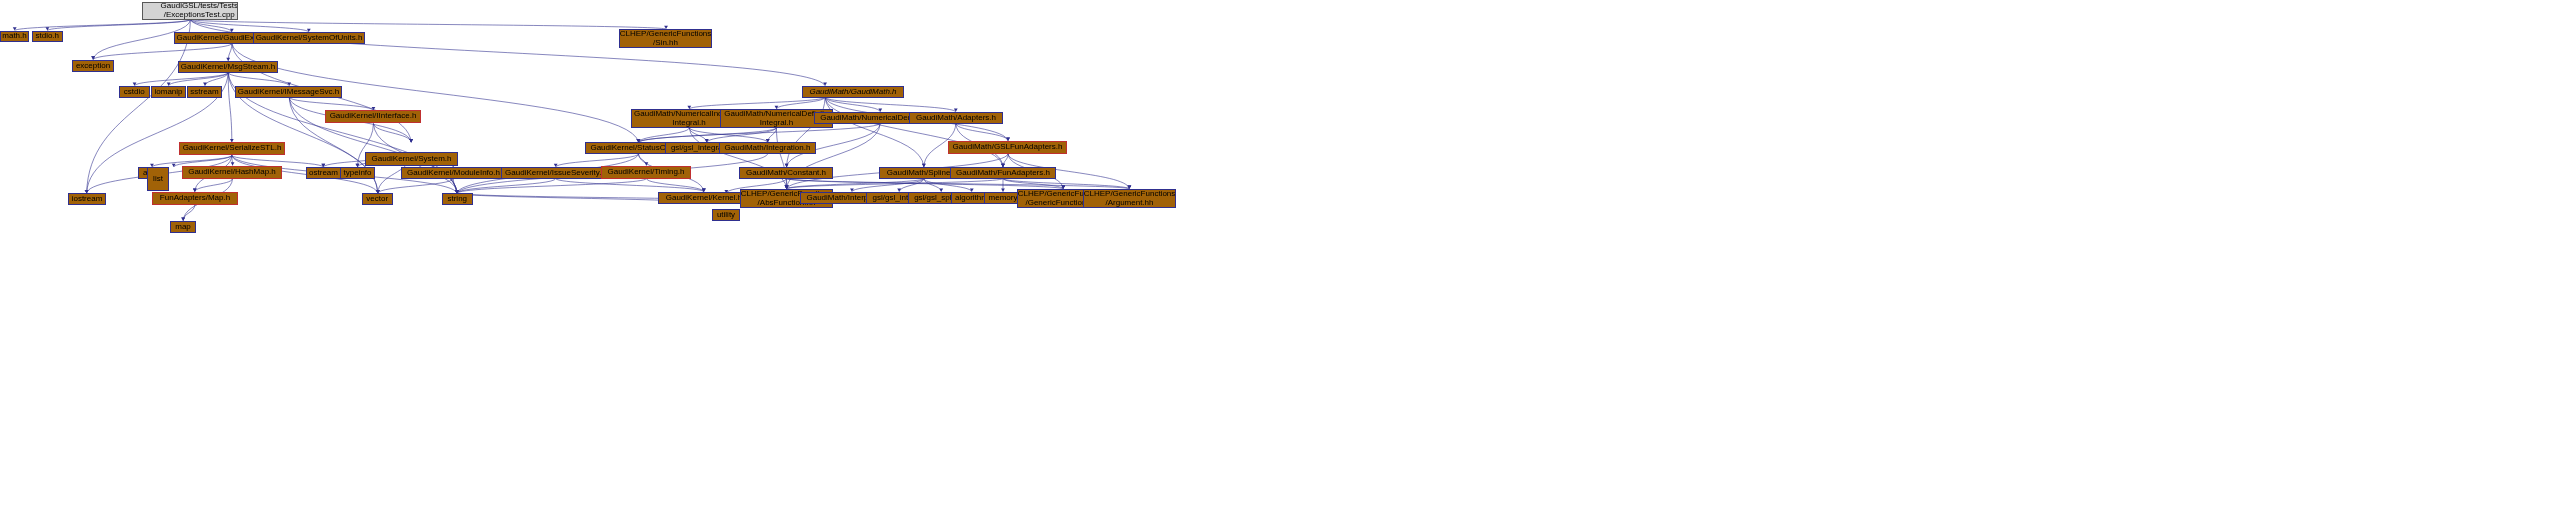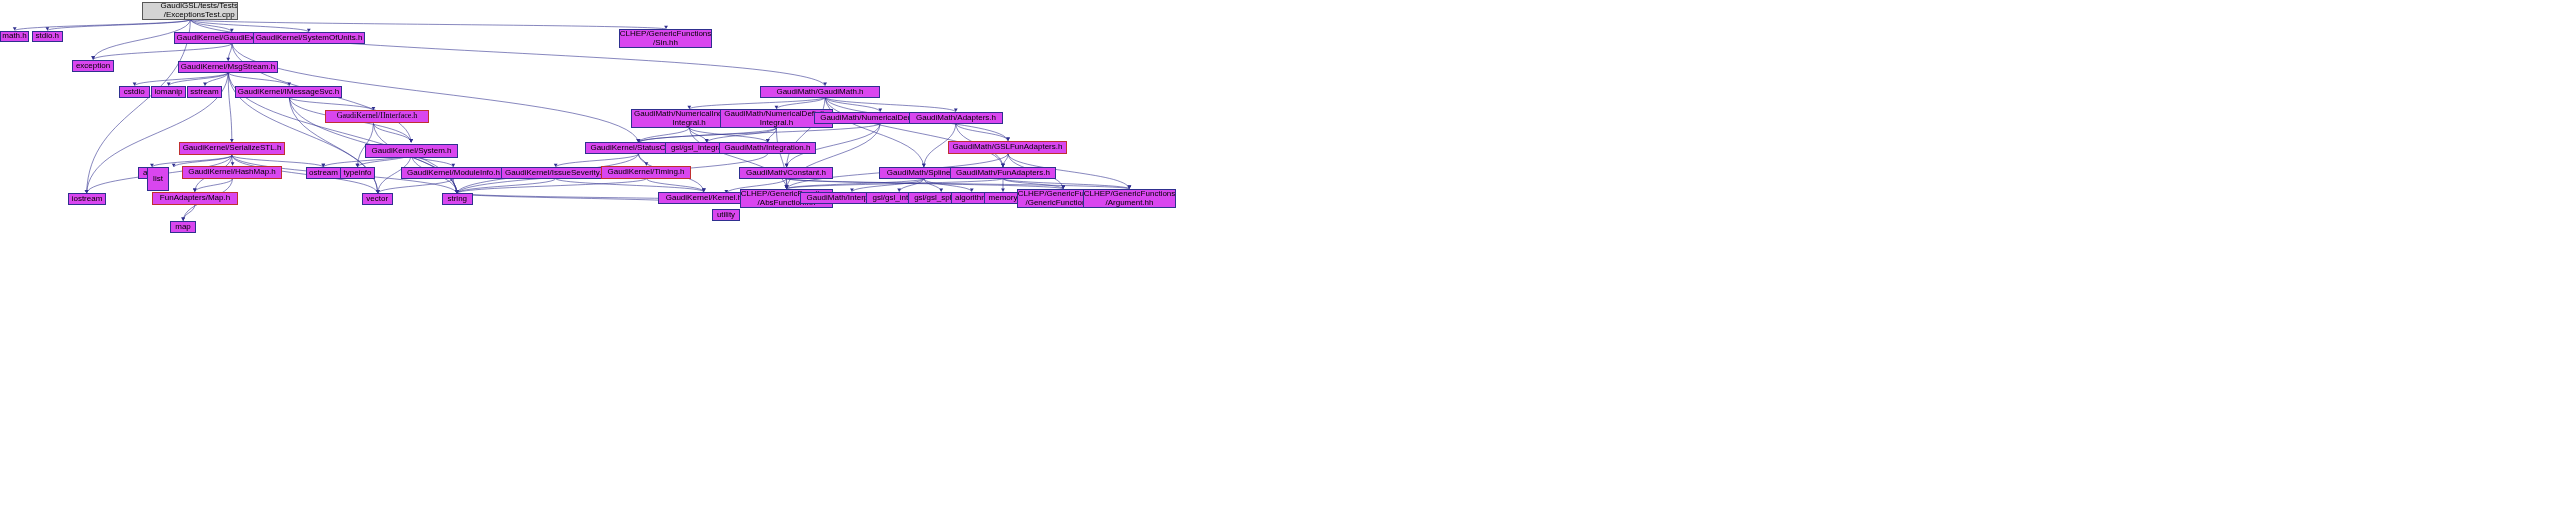--- a/index.html
+++ b/index.html
@@ -20,21 +20,21 @@
     left: 0;
     top: 0;
     width: 2576px;
     height: 525px;
     pointer-events: none;
   }
   .node {
     position: absolute;
     box-sizing: border-box;
     border: 0.7px solid #2f2f8f;
-    background: #d946ef;
+    background: #a16207;
     color: #000000;
     font-size: 8px;
     line-height: 8.4px;
     text-align: center;
     display: flex;
     align-items: center;
     justify-content: center;
     white-space: pre-line;
     padding: 0 1.5px;
     overflow: hidden;
@@ -251,30 +251,30 @@
     <div class="node" style="left: 174px; top: 32px; width: 115px; height: 11.6px;">GaudiKernel/GaudiException.h</div>
     <div class="node" style="left: 253px; top: 32px; width: 112px; height: 11.6px;">GaudiKernel/SystemOfUnits.h</div>
     <div class="node" style="left: 619px; top: 29px; width: 93px; height: 19px;">CLHEP/GenericFunctions
 /Sin.hh</div>
     <div class="node" style="left: 72px; top: 60px; width: 42px; height: 11.6px;">exception</div>
     <div class="node" style="left: 178px; top: 61px; width: 100px; height: 11.6px;">GaudiKernel/MsgStream.h</div>
     <div class="node" style="left: 119px; top: 86px; width: 30.5px; height: 11.6px;">cstdio</div>
     <div class="node" style="left: 151px; top: 86px; width: 35px; height: 11.6px;">iomanip</div>
     <div class="node" style="left: 187px; top: 86px; width: 35px; height: 11.6px;">sstream</div>
     <div class="node" style="left: 235px; top: 86px; width: 107px; height: 11.6px;">GaudiKernel/IMessageSvc.h</div>
-    <div class="node" style="left: 760px; top: 86px; width: 120px; height: 11.6px;">GaudiMath/GaudiMath.h</div>
-    <div class="node red" style="left: 325px; top: 110px; width: 104px; height: 13px; font-family: Liberation Serif, serif;">GaudiKernel/IInterface.h</div>
+    <div class="node" style="left: 802px; top: 86px; width: 102px; height: 11.6px; font-style: italic;">GaudiMath/GaudiMath.h</div>
+    <div class="node red" style="left: 325px; top: 110px; width: 96px; height: 13px;">GaudiKernel/IInterface.h</div>
     <div class="node" style="left: 631px; top: 109px; width: 116px; height: 19px;">GaudiMath/NumericalIndefinite
 Integral.h</div>
     <div class="node" style="left: 720px; top: 109px; width: 113px; height: 19px;">GaudiMath/NumericalDefinite
 Integral.h</div>
     <div class="node" style="left: 814px; top: 112px; width: 132px; height: 11.6px;">GaudiMath/NumericalDerivative.h</div>
     <div class="node" style="left: 909px; top: 112px; width: 94px; height: 11.6px;">GaudiMath/Adapters.h</div>
     <div class="node red" style="left: 179px; top: 142px; width: 106px; height: 13px;">GaudiKernel/SerializeSTL.h</div>
-    <div class="node" style="left: 365px; top: 144px; width: 93px; height: 14px;">GaudiKernel/System.h</div>
+    <div class="node" style="left: 365px; top: 152px; width: 93px; height: 14px;">GaudiKernel/System.h</div>
     <div class="node" style="left: 585px; top: 142px; width: 106px; height: 11.6px;">GaudiKernel/StatusCode.h</div>
     <div class="node" style="left: 665px; top: 142px; width: 83px; height: 11.6px;">gsl/gsl_integration.h</div>
     <div class="node" style="left: 719px; top: 142px; width: 97px; height: 11.6px;">GaudiMath/Integration.h</div>
     <div class="node red" style="left: 948px; top: 141px; width: 119px; height: 13px;">GaudiMath/GSLFunAdapters.h</div>
     <div class="node" style="left: 138px; top: 167px; width: 28px; height: 11.6px;">array</div>
     <div class="node" style="left: 147px; top: 167px; width: 22px; height: 24px;">list</div>
     <div class="node red" style="left: 182px; top: 166px; width: 100px; height: 13px;">GaudiKernel/HashMap.h</div>
     <div class="node" style="left: 306px; top: 167px; width: 35px; height: 11.6px;">ostream</div>
     <div class="node" style="left: 340px; top: 167px; width: 35px; height: 11.6px;">typeinfo</div>
     <div class="node" style="left: 401px; top: 167px; width: 105px; height: 11.6px;">GaudiKernel/ModuleInfo.h</div>

